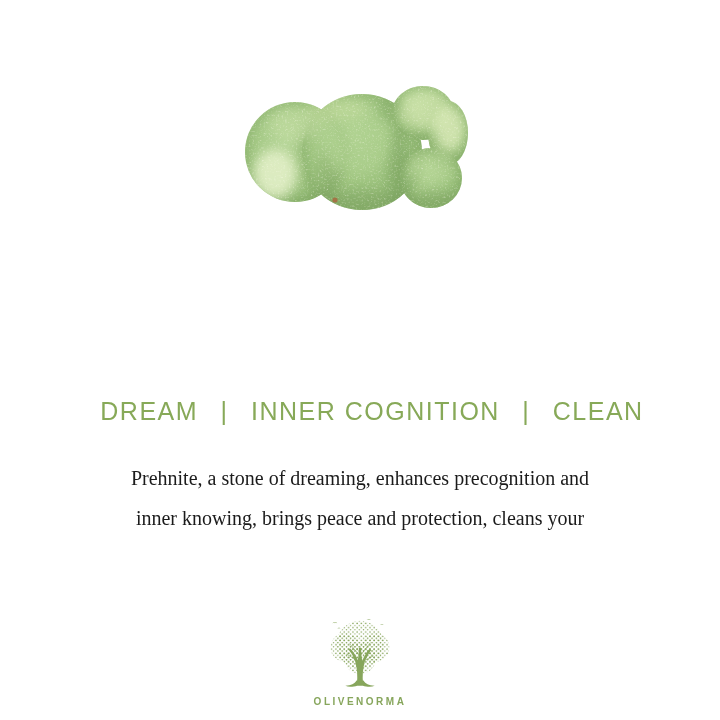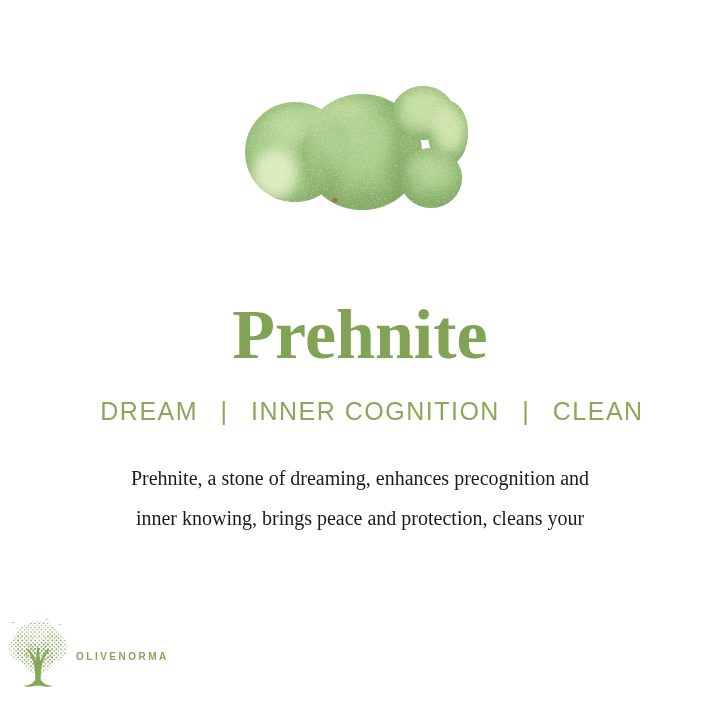--- a/index.html
+++ b/index.html
@@ -29,21 +29,21 @@
 
   
   .desc{position:absolute;left:0;top:458px;width:720px;
         text-align:center;
         font-family:"Liberation Serif","DejaVu Serif",serif;
         font-weight:400;font-size:20px;line-height:40px;
         color:var(--body-text,#1b1b1b);}
 
   
   .logo{position:absolute;left:0;top:618px;width:720px;
-        display:flex;flex-direction:row;align-items:center;}
+        display:flex;flex-direction:column;align-items:center;}
   .logo svg{display:block;}
   .brand{margin-top:4px;
          font-family:"Liberation Sans",sans-serif;
          font-weight:700;font-size:10px;line-height:12px;
          letter-spacing:2.5px;
          color:var(--logo-green,#87a65c);}
 </style>
 </head>
 <body>
 
@@ -112,21 +112,20 @@
           <ellipse cx="192" cy="84" rx="22" ry="14" fill="#b6d694" opacity="0.6"></ellipse>
         </g>
 
         <rect x="0" y="0" width="230" height="132" filter="url(#speck)" opacity="0.5"></rect>
 
         <circle cx="95" cy="116" r="2.6" fill="#a8683f" opacity="0.85"></circle>
       </g>
     </svg>
   </div>
 
-  <h1 class="title">Prehnite</h1>
 
   <div class="keywords">
     <span>DREAM</span>
     <span class="sep">|</span>
     <span>INNER COGNITION</span>
     <span class="sep">|</span>
     <span>CLEAN</span>
   </div>
 
   <div class="desc">

